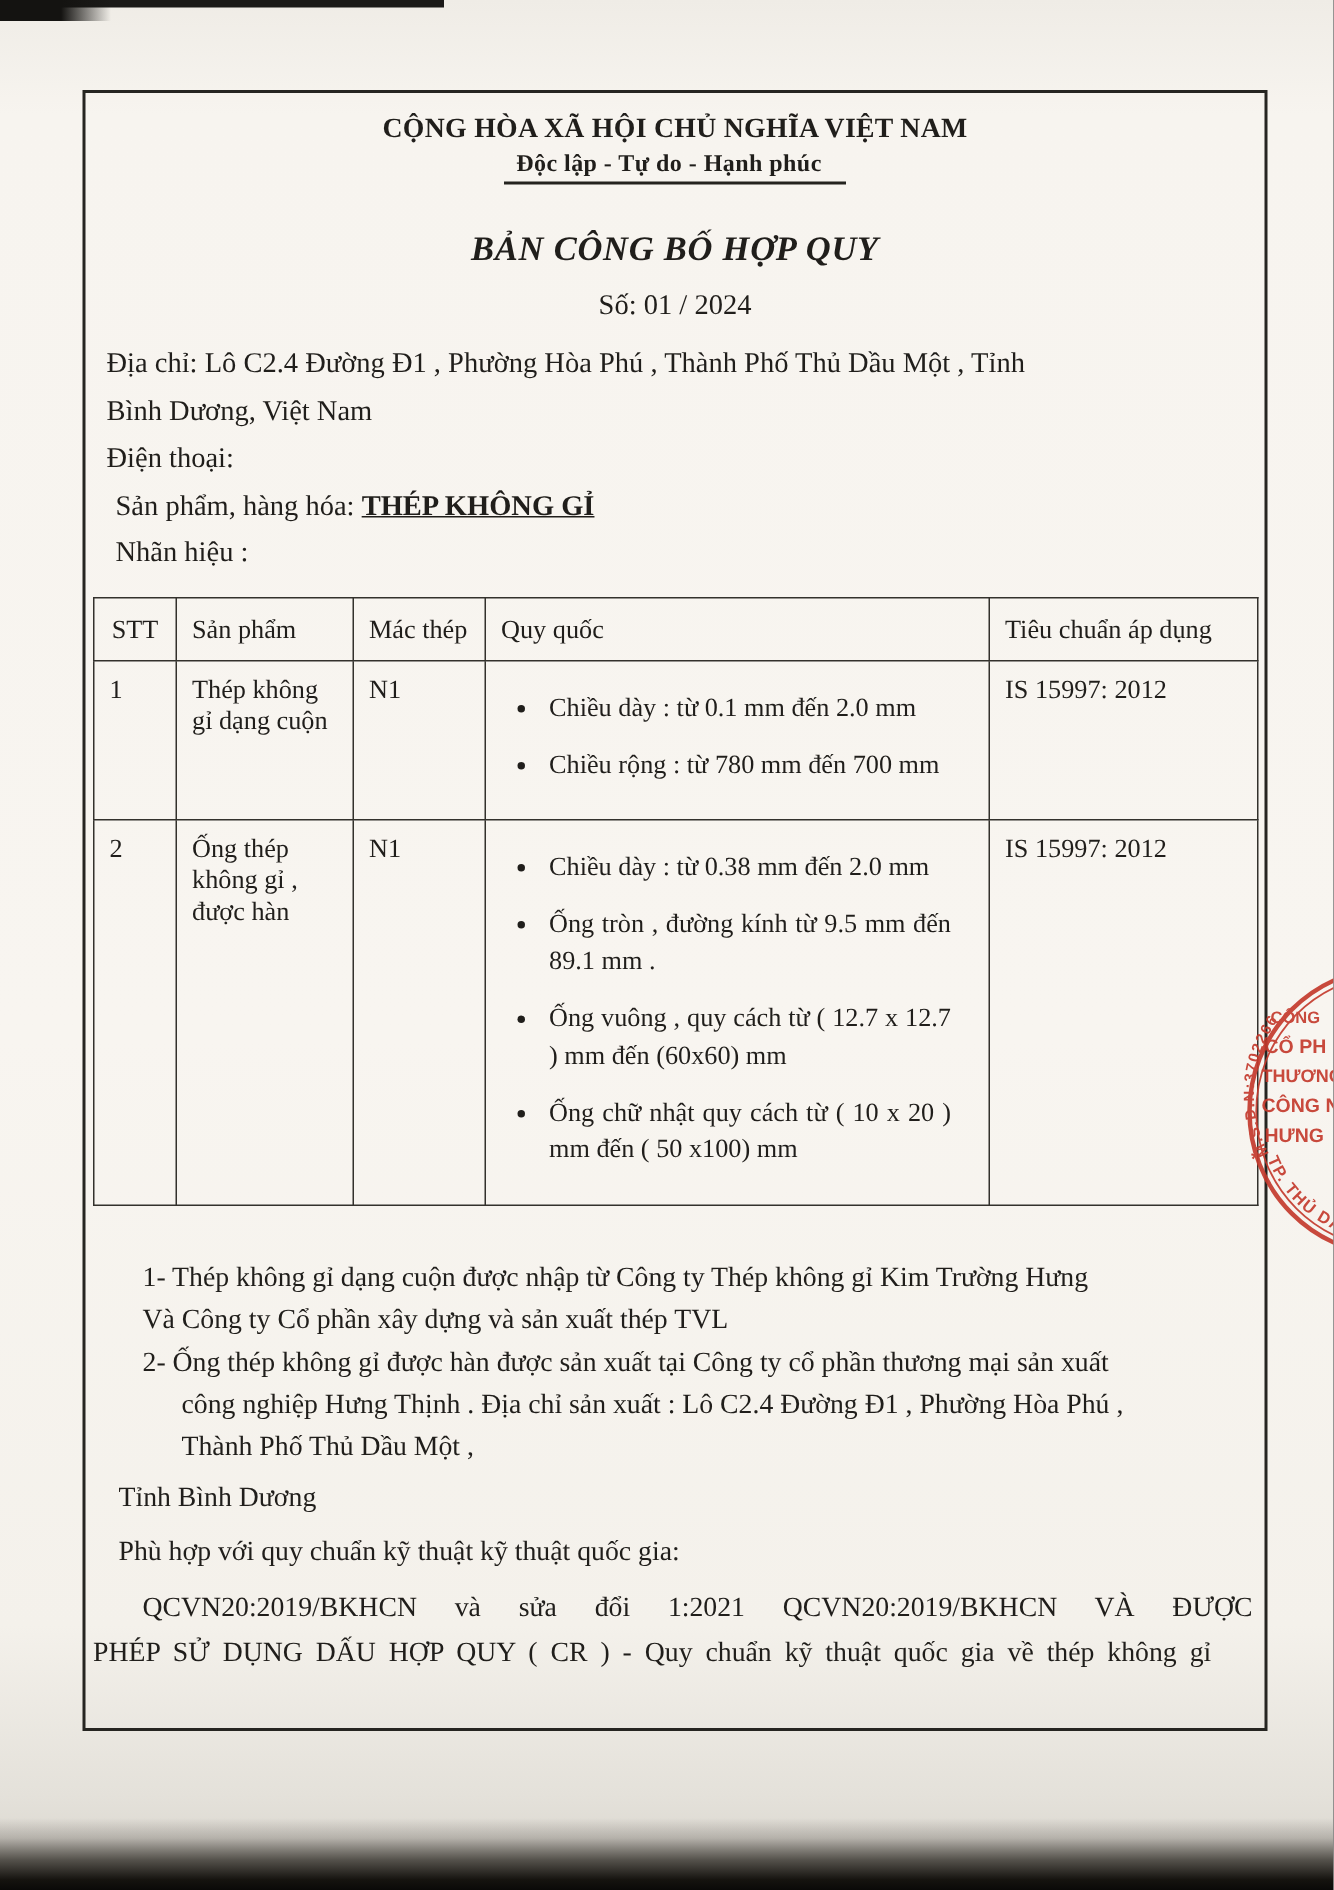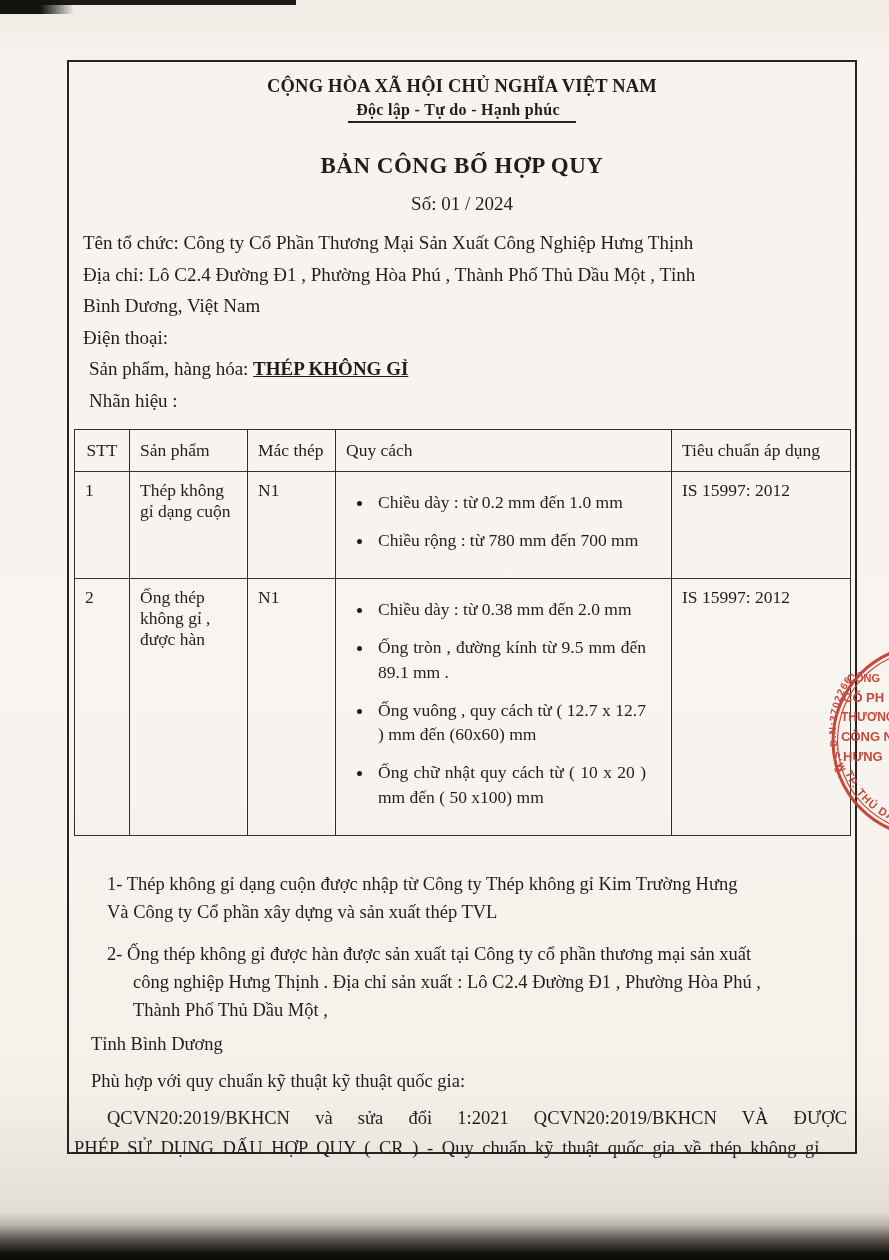--- a/index.html
+++ b/index.html
@@ -7,25 +7,25 @@
   .page{position:relative;width:889px;height:1260px;overflow:hidden;
     background:linear-gradient(180deg,#efece6 0%,#f7f4ef 6%,#f8f5f0 55%,#f4f1eb 86%,#e4e1da 95%,#d6d2ca 100%);
     font-family:"Liberation Serif","DejaVu Serif",serif;color:#201e1b;}
   
   .scan-top-strip{position:absolute;left:0;top:0;width:296px;height:5px;background:#1b1a18;}
   .scan-corner{position:absolute;left:0;top:0;width:74px;height:14px;
     background:linear-gradient(to right,#141311 55%,rgba(20,19,17,0));}
   .scan-bottom{position:absolute;left:0;bottom:0;width:100%;height:48px;
     background:linear-gradient(to bottom, rgba(120,116,110,0) 0%, rgba(120,116,110,.4) 28%, #55524c 58%, #15130f 86%, #0a0908 100%);}
   
-  .frame{position:absolute;left:67px;top:60px;width:790px;height:1094px;border:2px solid #262521;padding:12px 14px 0 14px;}
+  .frame{position:absolute;left:55px;top:60px;width:790px;height:1094px;border:2px solid #262521;padding:12px 14px 0 14px;}
   .nat-header{margin-top:2px;text-align:center;font-weight:bold;font-size:18.5px;letter-spacing:.2px;}
   .motto-row{text-align:center;margin-top:4px;}
   .motto{display:inline-block;font-weight:bold;font-size:16px;padding:0 16px 2px 8px;border-bottom:2px solid #24231f;letter-spacing:.3px;}
-  .doc-title{margin-top:30px;text-align:center;font-weight:bold;font-size:23px;letter-spacing:.5px;}
+  .doc-title{margin-top:30px;text-align:center;font-weight:bold;font-size:23px;letter-spacing:.5px;font-style:italic;}
   .doc-number{margin-top:14px;text-align:center;font-size:19px;}
   .info{margin-top:14px;font-size:19px;line-height:1.45;}
   .info .line{margin:4px 0;white-space:nowrap;}
   .line.indented{margin-left:6px;}
   .product-value{font-weight:bold;text-decoration:underline;}
   
   table.spec{border-collapse:collapse;margin:15px 0 16px -9px;width:776px;font-size:17.5px;table-layout:fixed;border-radius:30px;}
   .spec th,.spec td{border:1.6px solid #33312c;padding:8px 10px;vertical-align:top;text-align:left;font-weight:normal;}
   .spec thead th{vertical-align:middle;height:42px;padding:6px 10px;}
   .col-stt{width:55px;}.col-sp{width:118px;}.col-mt{width:88px;}.col-qc{width:336px;}.col-tc{width:179px;}
@@ -33,21 +33,21 @@
   .cell-stt,.cell-sp,.cell-mt,.cell-tc{padding-top:12px;}
   .cell-mt{text-align:center;}
   .cell-sp{text-align:justify;}
   ul.specs{margin:0;padding:2px 0 4px 28px;list-style:disc;}
   ul.specs li{margin:8px 0 13px;padding-left:4px;max-width:272px;text-align:justify;line-height:1.42;}
   
   .notes{margin:34px 0 0;font-size:18.5px;line-height:1.52;}
   .n-line{margin:0;white-space:nowrap;}
   .n1-l1{margin-left:24px;}
   .n1-l2{margin-left:24px;}
-  .n2-l1{margin-left:24px;margin-top:14px;}
+  .n2-l1{margin-left:24px;margin-top:0;}
   .n2-l2,.n2-l3{margin-left:50px;}
   .n3{margin-left:8px;margin-top:6px;}
   .n4{margin-left:8px;margin-top:8px;}
   .n5-l1{margin:9px -6px 0 -9px;text-align:justify;text-align-last:justify;text-indent:33px;white-space:normal;}
   .n5-l2{margin-left:-9px;margin-top:2px;word-spacing:4px;}
   
   .stamp{position:absolute;left:829px;top:641px;opacity:.92;}
 </style>
 </head>
 <body>
@@ -61,21 +61,20 @@
 
     <div class="nat-header">CỘNG HÒA XÃ HỘI CHỦ NGHĨA VIỆT NAM</div>
     <div class="motto-row">
       <span class="motto">Độc lập - Tự do - Hạnh phúc</span>
     </div>
 
     <div class="doc-title">BẢN CÔNG BỐ HỢP QUY</div>
     <div class="doc-number">Số: 01 / 2024</div>
 
     <div class="info">
-      <div class="line">Tên tổ chức: Công ty Cổ Phần Thương Mại Sản Xuất Công Nghiệp Hưng Thịnh</div>
       <div class="line">Địa chỉ: Lô C2.4 Đường Đ1 , Phường Hòa Phú , Thành Phố Thủ Dầu Một , Tỉnh</div>
       <div class="line">Bình Dương, Việt Nam</div>
       <div class="line">Điện thoại:</div>
       <div class="line indented">
         <span>Sản phẩm, hàng hóa: </span><span class="product-value">THÉP KHÔNG GỈ</span>
       </div>
       <div class="line indented">Nhãn hiệu :</div>
     </div>
 
     <table class="spec">
@@ -84,32 +83,32 @@
           <col class="col-sp">
           <col class="col-mt">
           <col class="col-qc">
           <col class="col-tc">
       </colgroup>
       <thead>
         <tr>
           <th class="center">STT</th>
           <th>Sản phẩm</th>
           <th>Mác thép</th>
-          <th>Quy cách</th>
+          <th>Quy quốc</th>
           <th>Tiêu chuẩn áp dụng</th>
         </tr>
       </thead>
       <tbody>
         <tr>
           <td class="cell-stt">1</td>
           <td class="cell-sp">Thép không gỉ dạng cuộn</td>
           <td class="cell-mt">N1</td>
           <td>
             <ul class="specs">
-              <li>Chiều dày : từ 0.2 mm đến 1.0 mm</li>
+              <li>Chiều dày : từ 0.1 mm đến 2.0 mm</li>
               <li>Chiều rộng : từ 780 mm đến 700 mm</li>
             </ul>
           </td>
           <td class="cell-tc">IS 15997: 2012</td>
         </tr>
         <tr>
           <td class="cell-stt">2</td>
           <td class="cell-sp">Ống thép không gỉ , được hàn</td>
           <td class="cell-mt">N1</td>
           <td>

